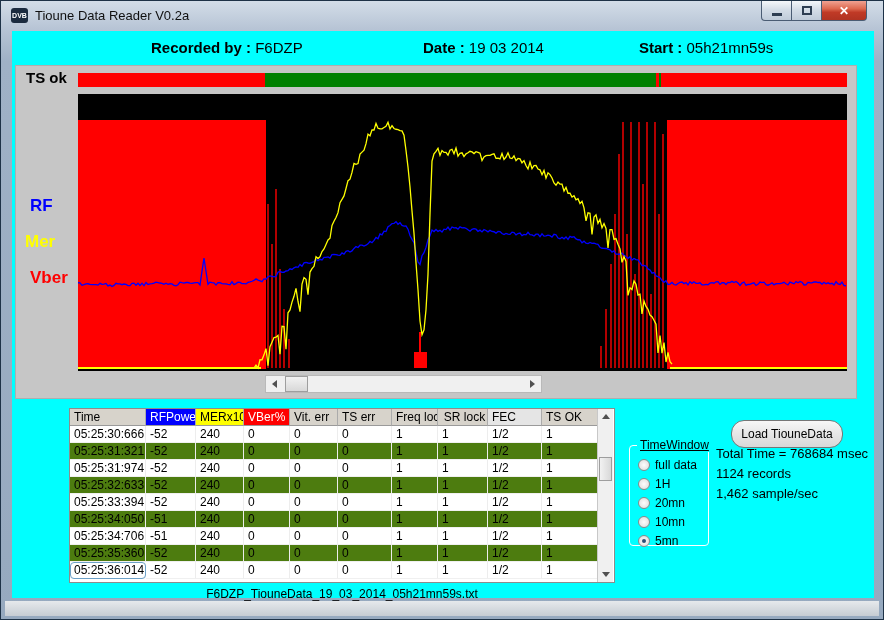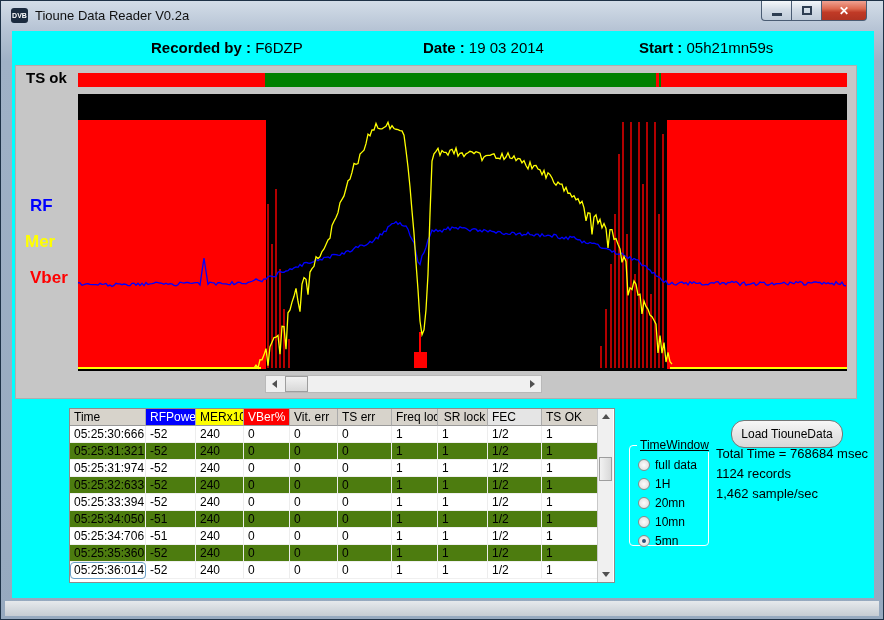--- a/index.html
+++ b/index.html
@@ -319,16 +319,17 @@
 
     <div class="btn btn-load">Load TiouneData</div>
 
     <div class="stats">
       <div>Total Time = 768684 msec</div>
       <div>1124 records</div>
       <div>1,462 sample/sec</div>
     </div>
 
 
+    <div class="footer-file">F6DZP_TiouneData_19_03_2014_05h21mn59s.txt</div>
   </div>
 
   <div class="bottom-strip"></div>
 </div>
 
 </body></html>

